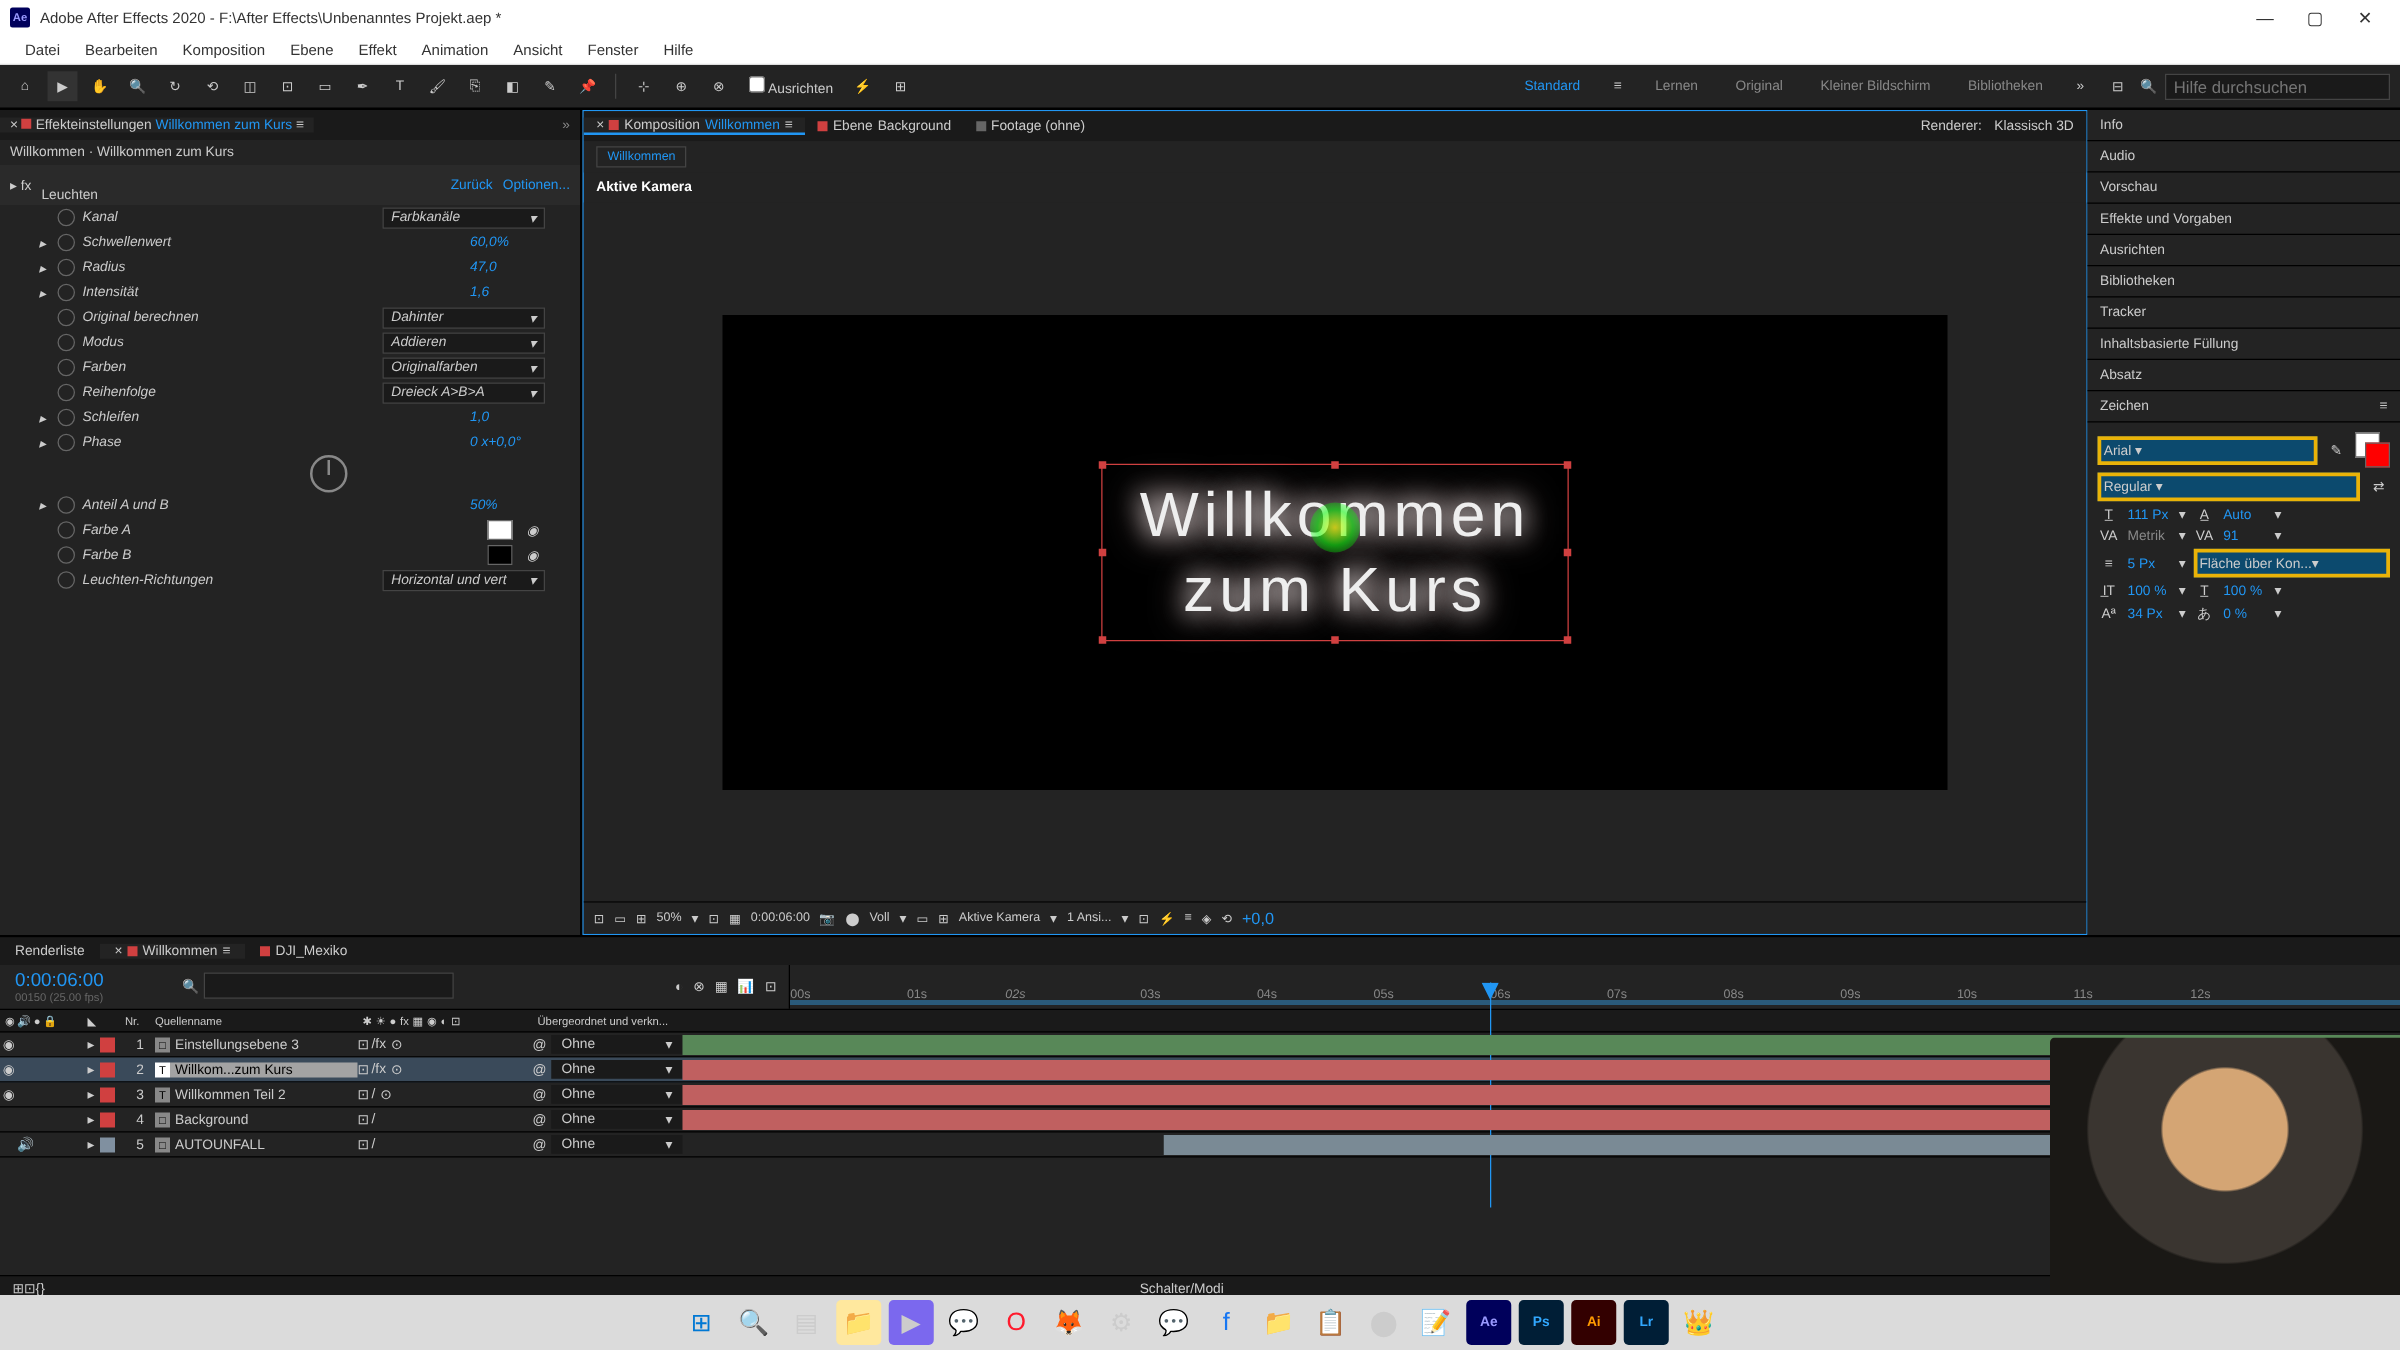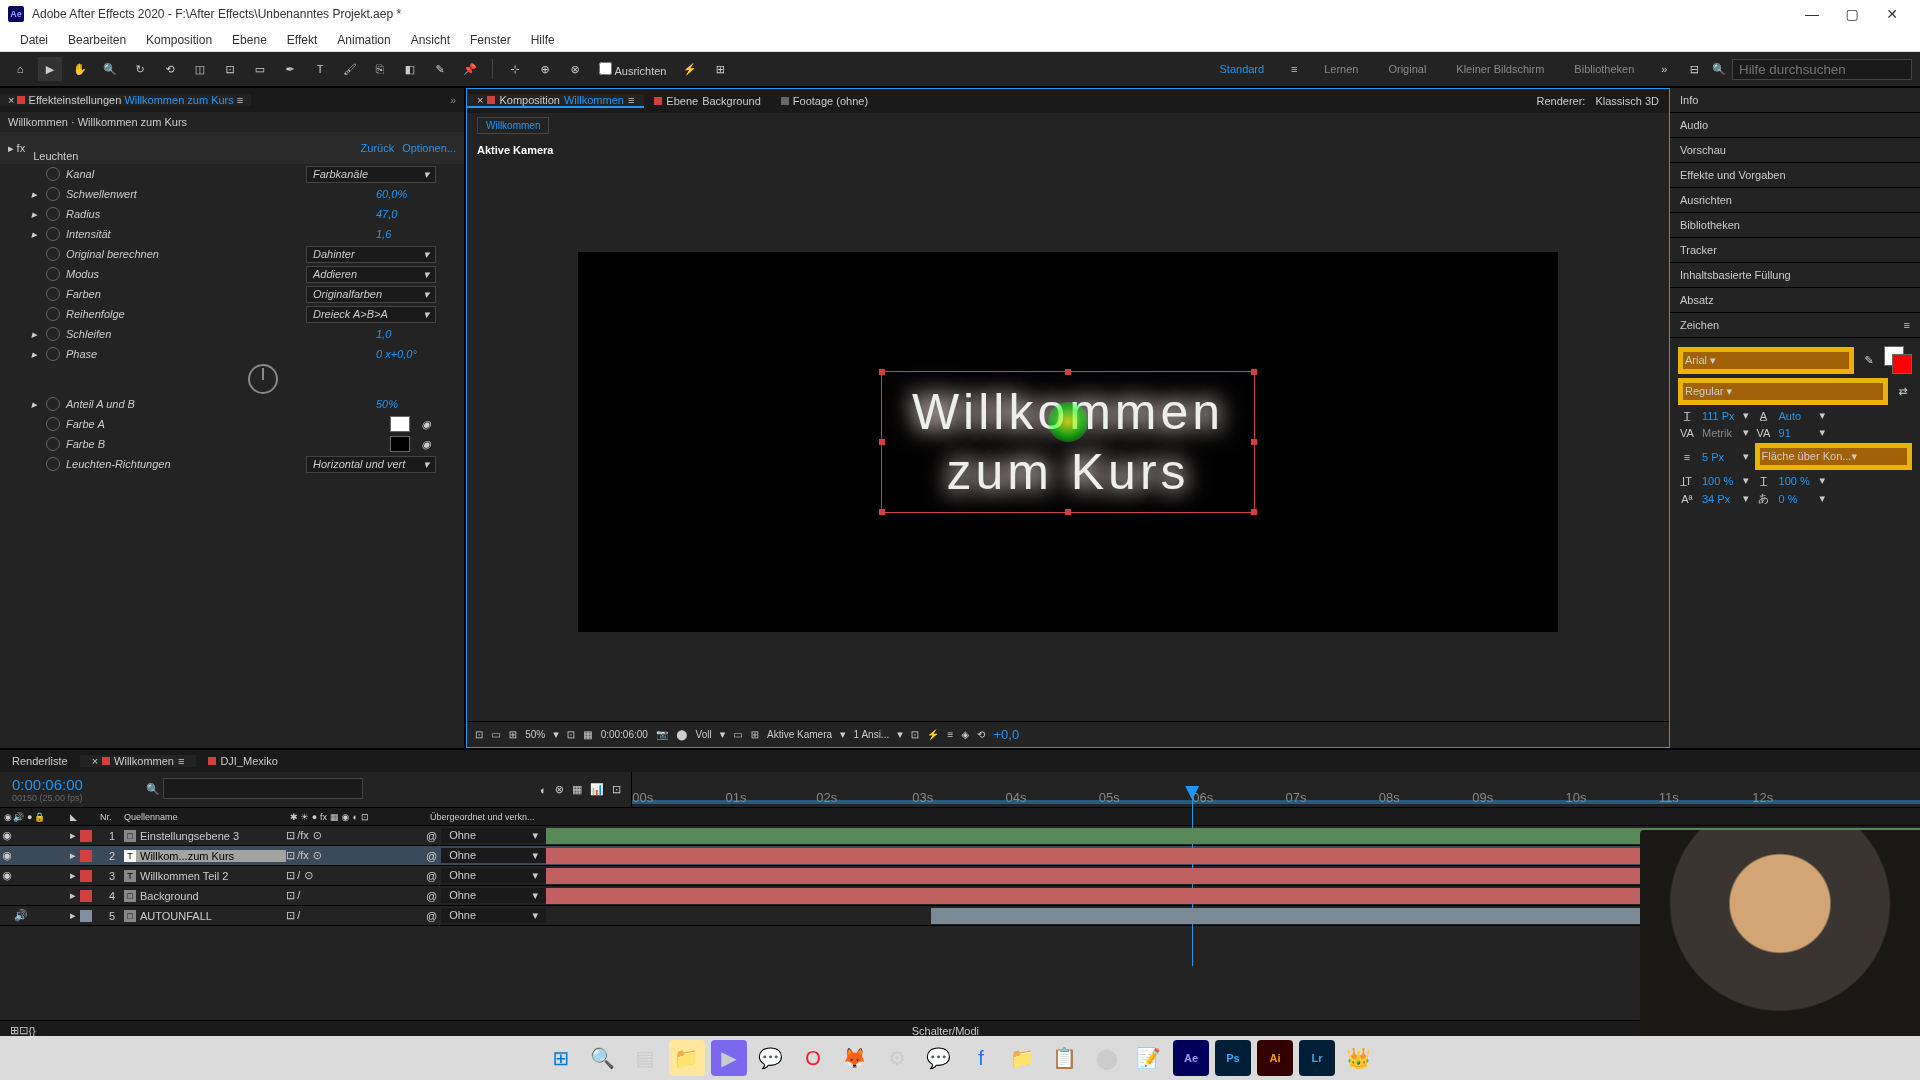--- a/index.html
+++ b/index.html
@@ -68,38 +68,38 @@
 .glow-text { font-size: 50px; color: #eee; text-shadow: 0 0 20px #fff, 0 0 30px #ffcccc; letter-spacing: 4px; text-align: center; line-height: 1.2; }
 .cursor-highlight { position: absolute; width: 40px; height: 40px; border-radius: 50%; background: radial-gradient(circle, #ffff00aa, #00ff0088, transparent); top: 50%; left: 50%; transform: translate(-20px,-40px); }
 .viewer-controls { height: 26px; background: #232323; border-top: 1px solid #000; display: flex; align-items: center; gap: 8px; padding: 0 8px; }
 .viewer-controls .vc { color: #ccc; font-size: 10px; }
 .viewer-controls .vcval { color: #2196f3; font-size: 13px; }
 
 .right-panels { width: 250px; background: #232323; display: flex; flex-direction: column; }
 .rp-header { padding: 6px 10px; border-bottom: 1px solid #000; color: #ccc; cursor: pointer; }
 .zeichen-panel { padding: 8px; }
 .zeichen-panel .zrow { display: flex; align-items: center; gap: 6px; margin-bottom: 4px; }
-.zeichen-panel select, .zeichen-panel .zdrop { background: #a16207; color: #ccc; border: 5px solid #eab308; padding: 2px; flex: 1; }
+.zeichen-panel select, .zeichen-panel .zdrop { background: #0c4a6e; color: #ccc; border: 3px solid #eab308; padding: 2px; flex: 1; }
 .zeichen-panel .swatch2 { width: 20px; height: 20px; }
 .zeichen-panel .zval { color: #2196f3; min-width: 35px; }
 .zeichen-panel .zicon { width: 18px; text-align: center; }
 
 .timeline { height: 292px; background: #232323; border-top: 2px solid #000; display: flex; flex-direction: column; }
 .tl-tabs { display: flex; background: #1a1a1a; height: 22px; align-items: center; }
 .tl-tabs .tltab { padding: 0 12px; display: flex; align-items: center; gap: 4px;}
 .tl-tabs .tltab.active { background: #232323; }
 .tl-tabs .tltab .red { width: 8px; height: 8px; background: #d04040; }
 .tl-header { display: flex; height: 36px; border-bottom: 1px solid #000; }
 .tl-time { width: 140px; color: #2196f3; font-size: 15px; padding: 4px 12px; font-family: monospace; }
 .tl-time .sub { color: #666; font-size: 9px; }
 .tl-search { flex: 0 0 390px; padding: 6px; }
 .tl-search input { background: #1a1a1a; border: 1px solid #444; width: 200px; padding: 2px; }
 .tl-tools { display: flex; align-items: center; gap: 8px; padding: 0 10px; }
 .tl-ruler { flex: 1; position: relative; border-left: 1px solid #000; }
-.tl-ruler .tick { position: absolute; top: 18px; font-size: 13px; color: #888; }
+.tl-ruler .tick { position: absolute; top: 18px; font-size: 10px; color: #888; }
 .tl-ruler .playhead { position: absolute; width: 14px; height: 14px; background: #2196f3; top: 14px; clip-path: polygon(0 0, 100% 0, 50% 100%); }
 .tl-ruler .ph-line { position: absolute; width: 1px; height: 180px; background: #2196f3; top: 14px; }
 
 .tl-columns { display: flex; height: 18px; background: #1a1a1a; font-size: 9px; align-items: center; border-bottom: 1px solid #000;}
 .tl-layers { display: flex; flex-direction: column; }
 .layer-row { display: flex; height: 20px; align-items: center; border-bottom: 1px solid #000;}
 .layer-row.selected { background: #3a4a5a; }
 .layer-row .eye { width: 14px; text-align: center; }
 .layer-row .col { width: 14px; text-align: center; }
 .layer-row .num { width: 24px; text-align: center; }
@@ -443,21 +443,21 @@
       <span>◐</span>
       <span>⊗</span>
       <span>▦</span>
       <span>📊</span>
       <span>⊡</span>
     </div>
     <div class="tl-ruler" id="tl-ruler">
       <div style="position:absolute;left:0;right:0;top:28px;height:4px;background:#2a5a7a"></div>
     <div class="tick" style="left: 0px;">00s</div>
         <div class="tick" style="left: 93.3333px;">01s</div>
-        <div class="tick" style="left: 184px;">02s</div>
+        <div class="tick" style="left: 172px; font-style: italic;">02s</div>
         <div class="tick" style="left: 280px;">03s</div>
         <div class="tick" style="left: 373.333px;">04s</div>
         <div class="tick" style="left: 466.667px;">05s</div>
         <div class="tick" style="left: 560px;">06s</div>
         <div class="tick" style="left: 653.333px;">07s</div>
         <div class="tick" style="left: 746.667px;">08s</div>
         <div class="tick" style="left: 840px;">09s</div>
         <div class="tick" style="left: 933.333px;">10s</div>
         <div class="tick" style="left: 1026.67px;">11s</div>
         <div class="tick" style="left: 1120px;">12s</div>

